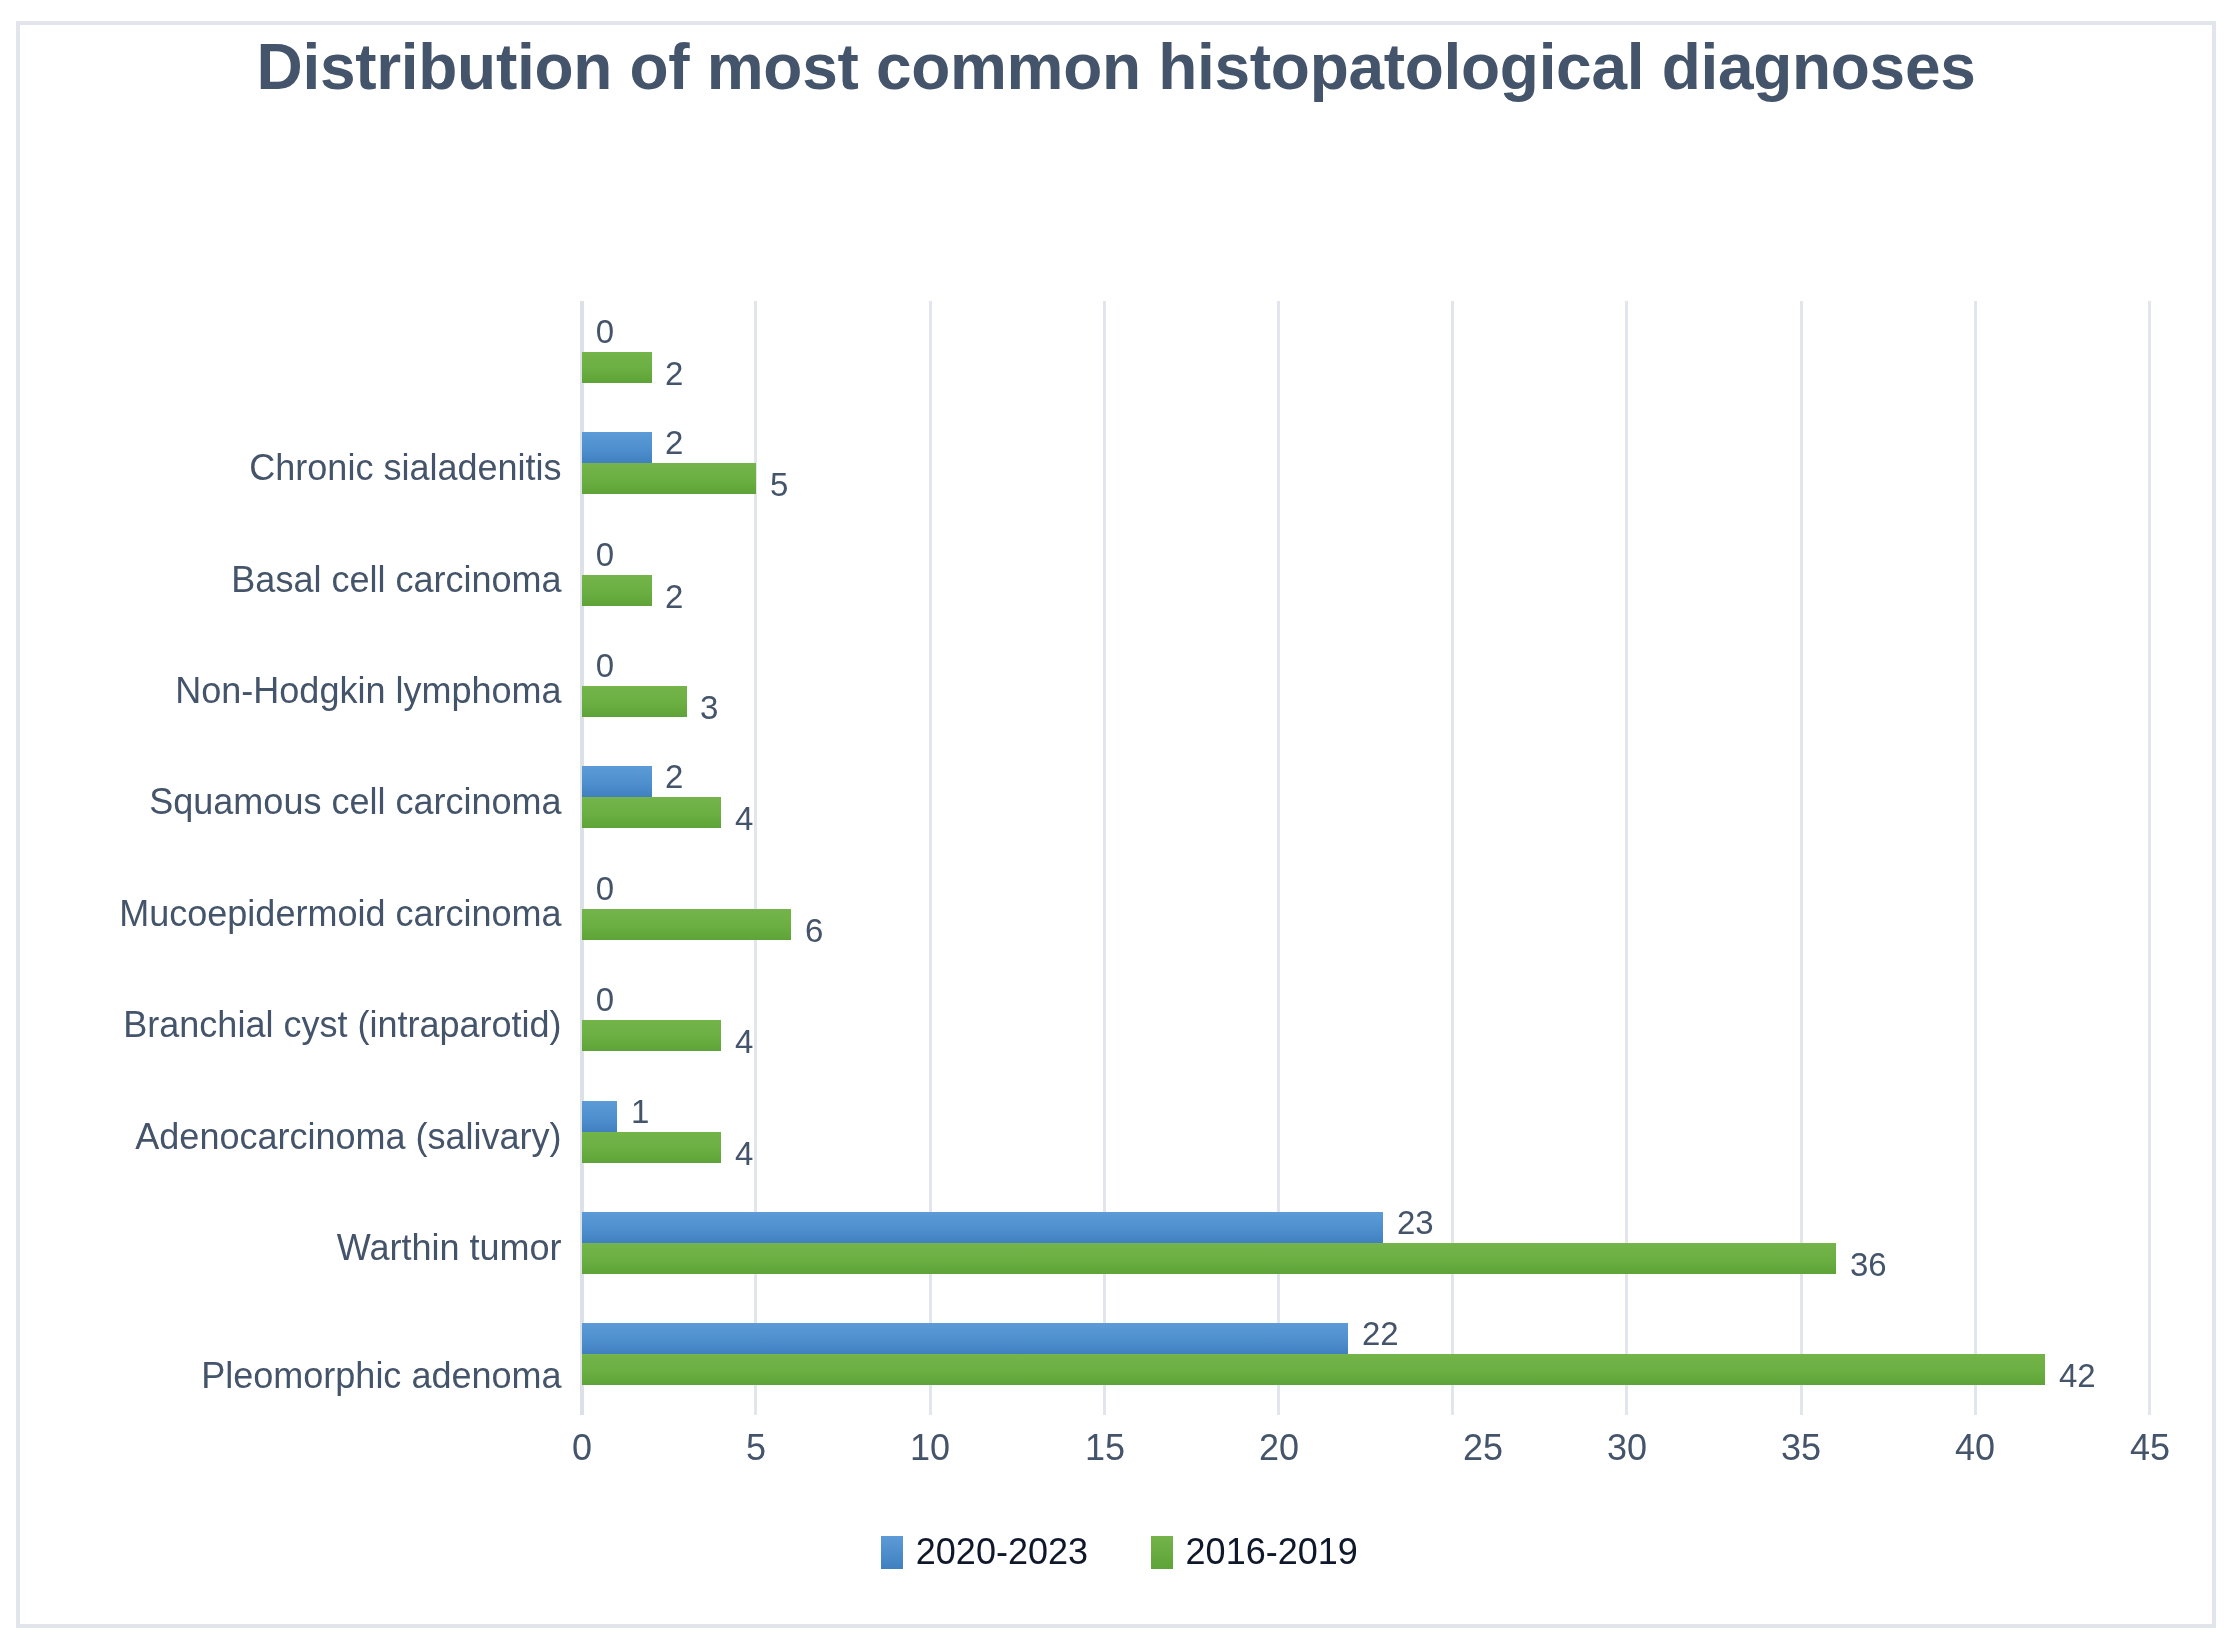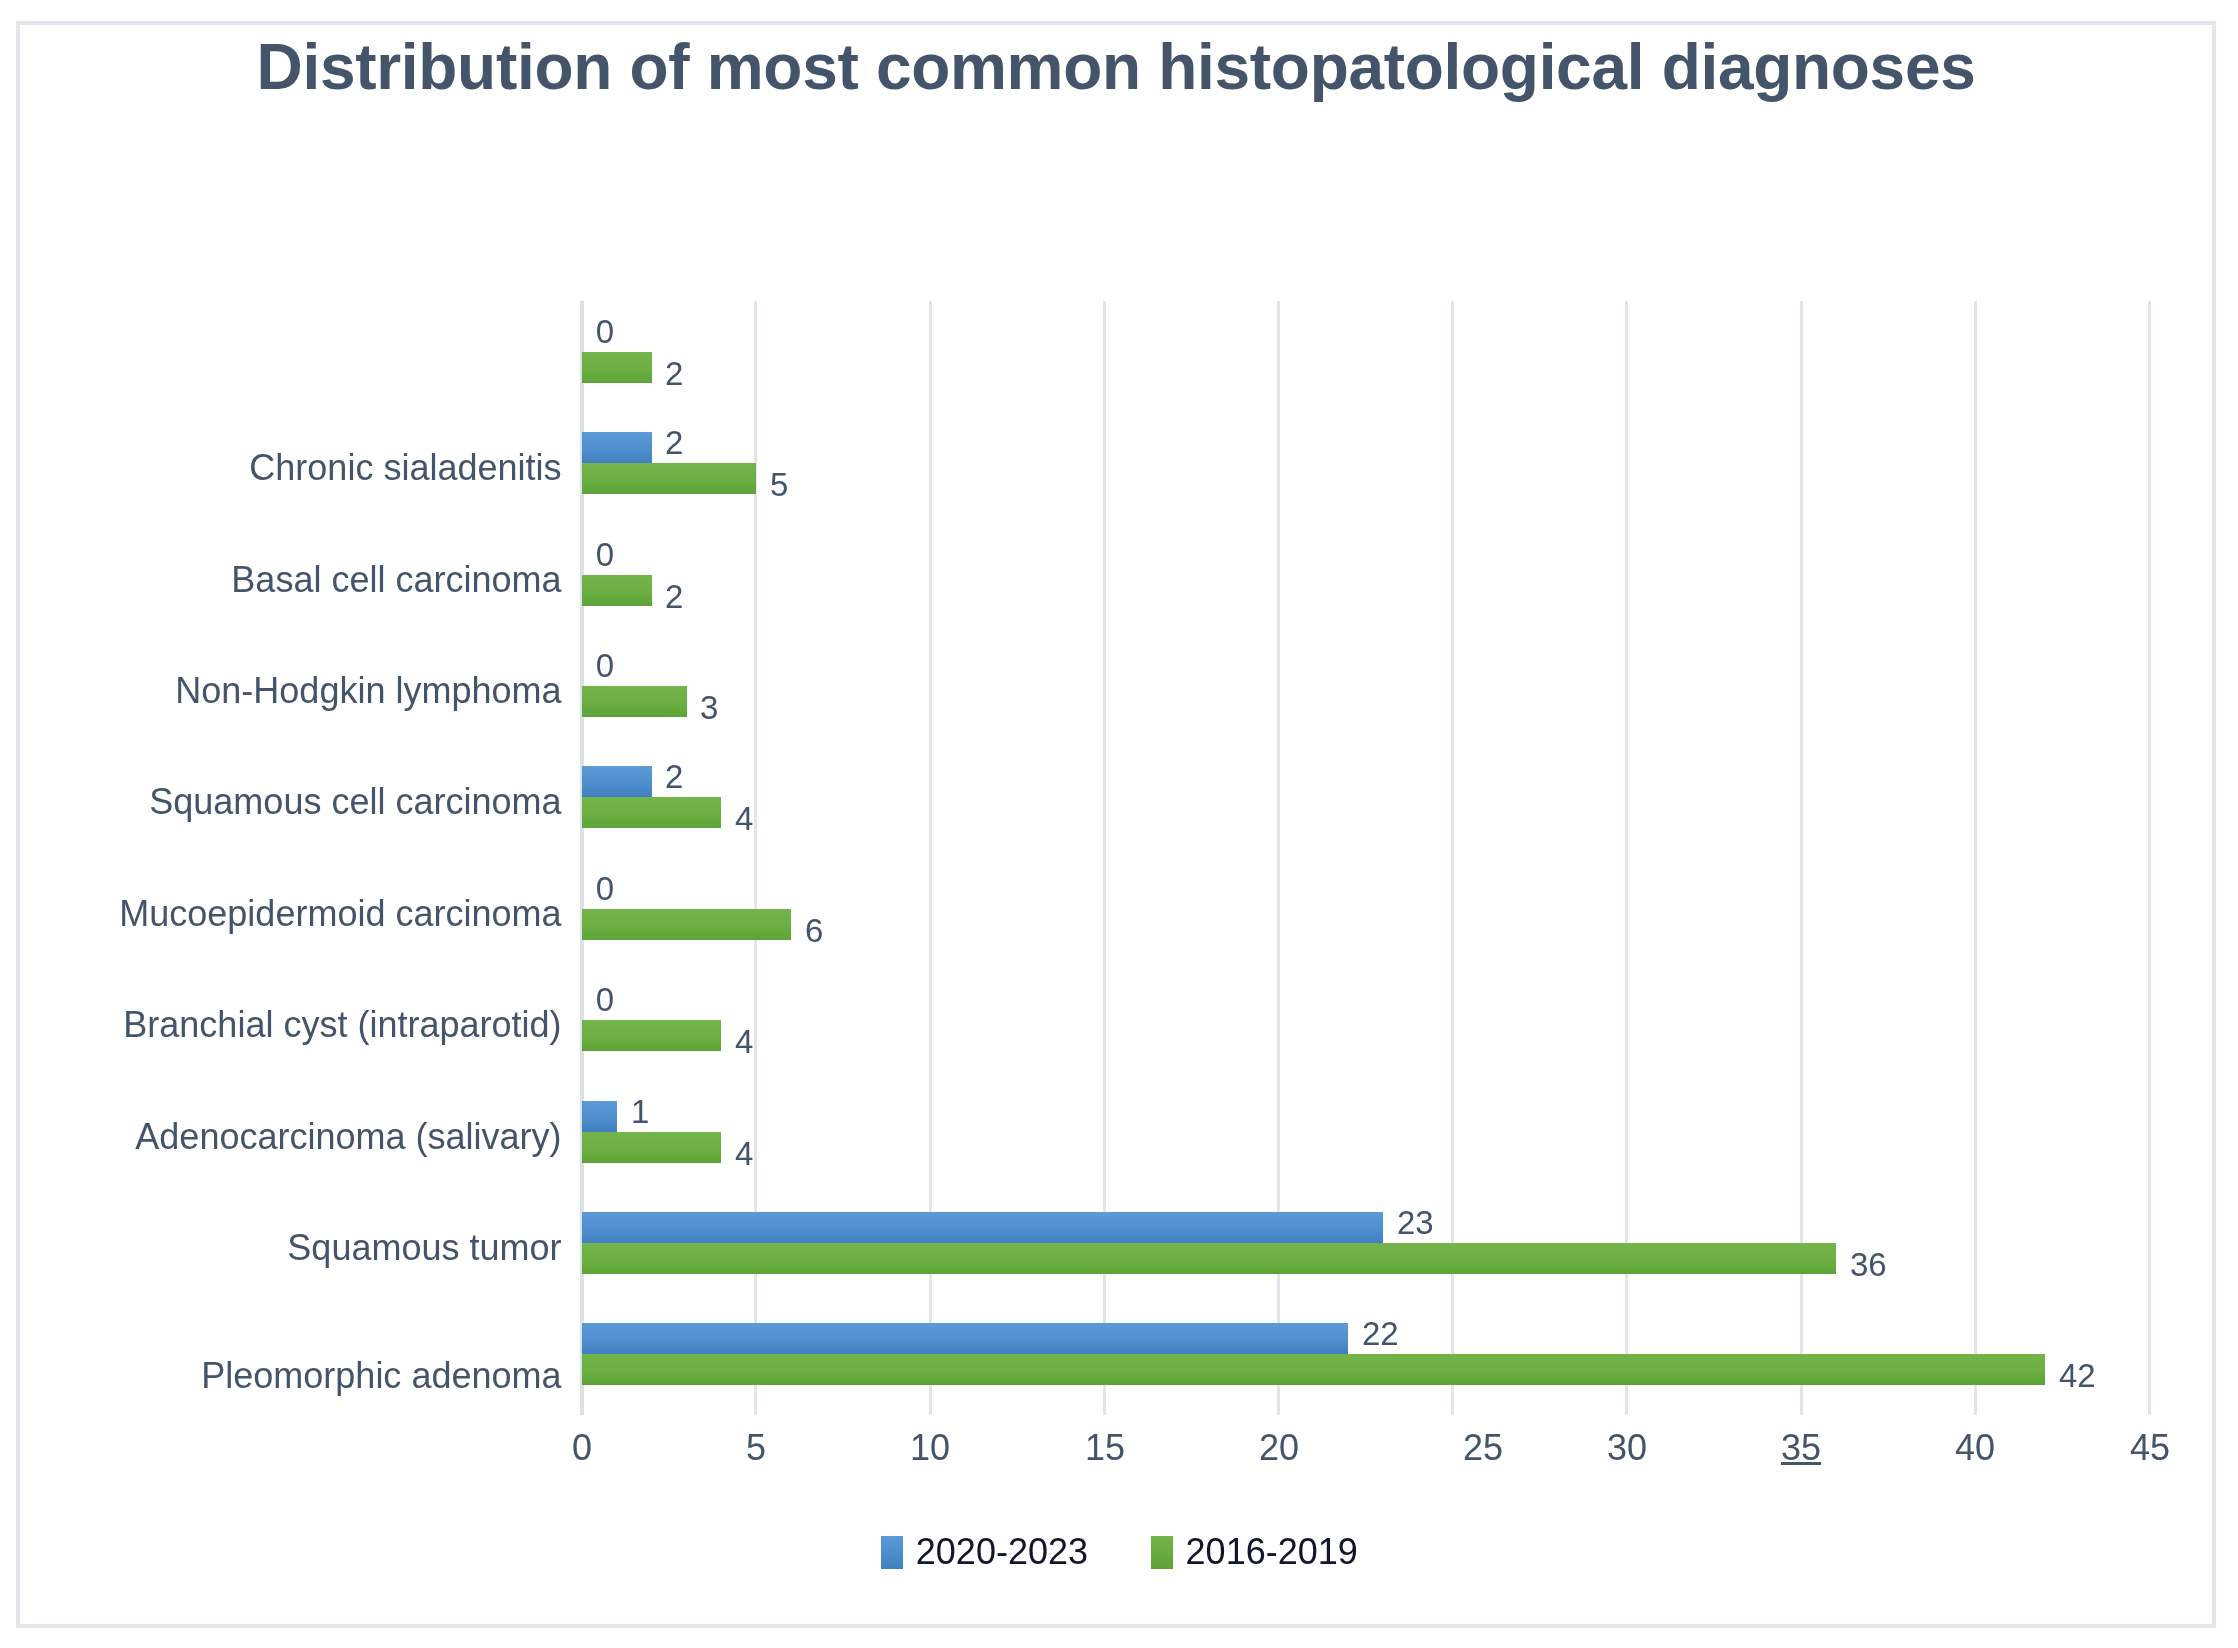--- a/index.html
+++ b/index.html
@@ -205,21 +205,21 @@
       <div class="cat-label-wrap" style="top: 557px;">
         <div class="cat-label">Mucoepidermoid carcinoma</div>
       </div>
       <div class="cat-label-wrap" style="top: 668px;">
         <div class="cat-label">Branchial cyst (intraparotid)</div>
       </div>
       <div class="cat-label-wrap" style="top: 780px;">
         <div class="cat-label">Adenocarcinoma (salivary)</div>
       </div>
       <div class="cat-label-wrap" style="top: 891px;">
-        <div class="cat-label">Squamous tumor</div>
+        <div class="cat-label">Warthin tumor</div>
       </div>
       <div class="cat-label-wrap" style="top: 1019px;">
         <div class="cat-label">Pleomorphic adenoma</div>
       </div>
     </div>
 
   <div id="plot-area">
       <div class="gridline axis-zero" style="left: -1.7px;"></div>
       <div class="gridline" style="left: 172px;"></div>
       <div class="gridline" style="left: 347px;"></div>
@@ -288,21 +288,21 @@
     </div>
 
   <div id="x-ticks">
       <div class="x-tick" style="left: 0px;">0</div>
       <div class="x-tick" style="left: 174px;">5</div>
       <div class="x-tick" style="left: 348px;">10</div>
       <div class="x-tick" style="left: 523px;">15</div>
       <div class="x-tick" style="left: 697px;">20</div>
       <div class="x-tick" style="left: 901px;">25</div>
       <div class="x-tick" style="left: 1045px;">30</div>
-      <div class="x-tick" style="left: 1219px; text-decoration: underline;">35</div>
+      <div class="x-tick" style="left: 1219px;">35</div>
       <div class="x-tick" style="left: 1393px;">40</div>
       <div class="x-tick" style="left: 1568px;">45</div>
     </div>
 
   <div id="legend">
       <div class="legend-item">
         <span class="legend-swatch sw-blue"></span>
         <span class="legend-label">2020-2023</span>
       </div>
       <div class="legend-item">

